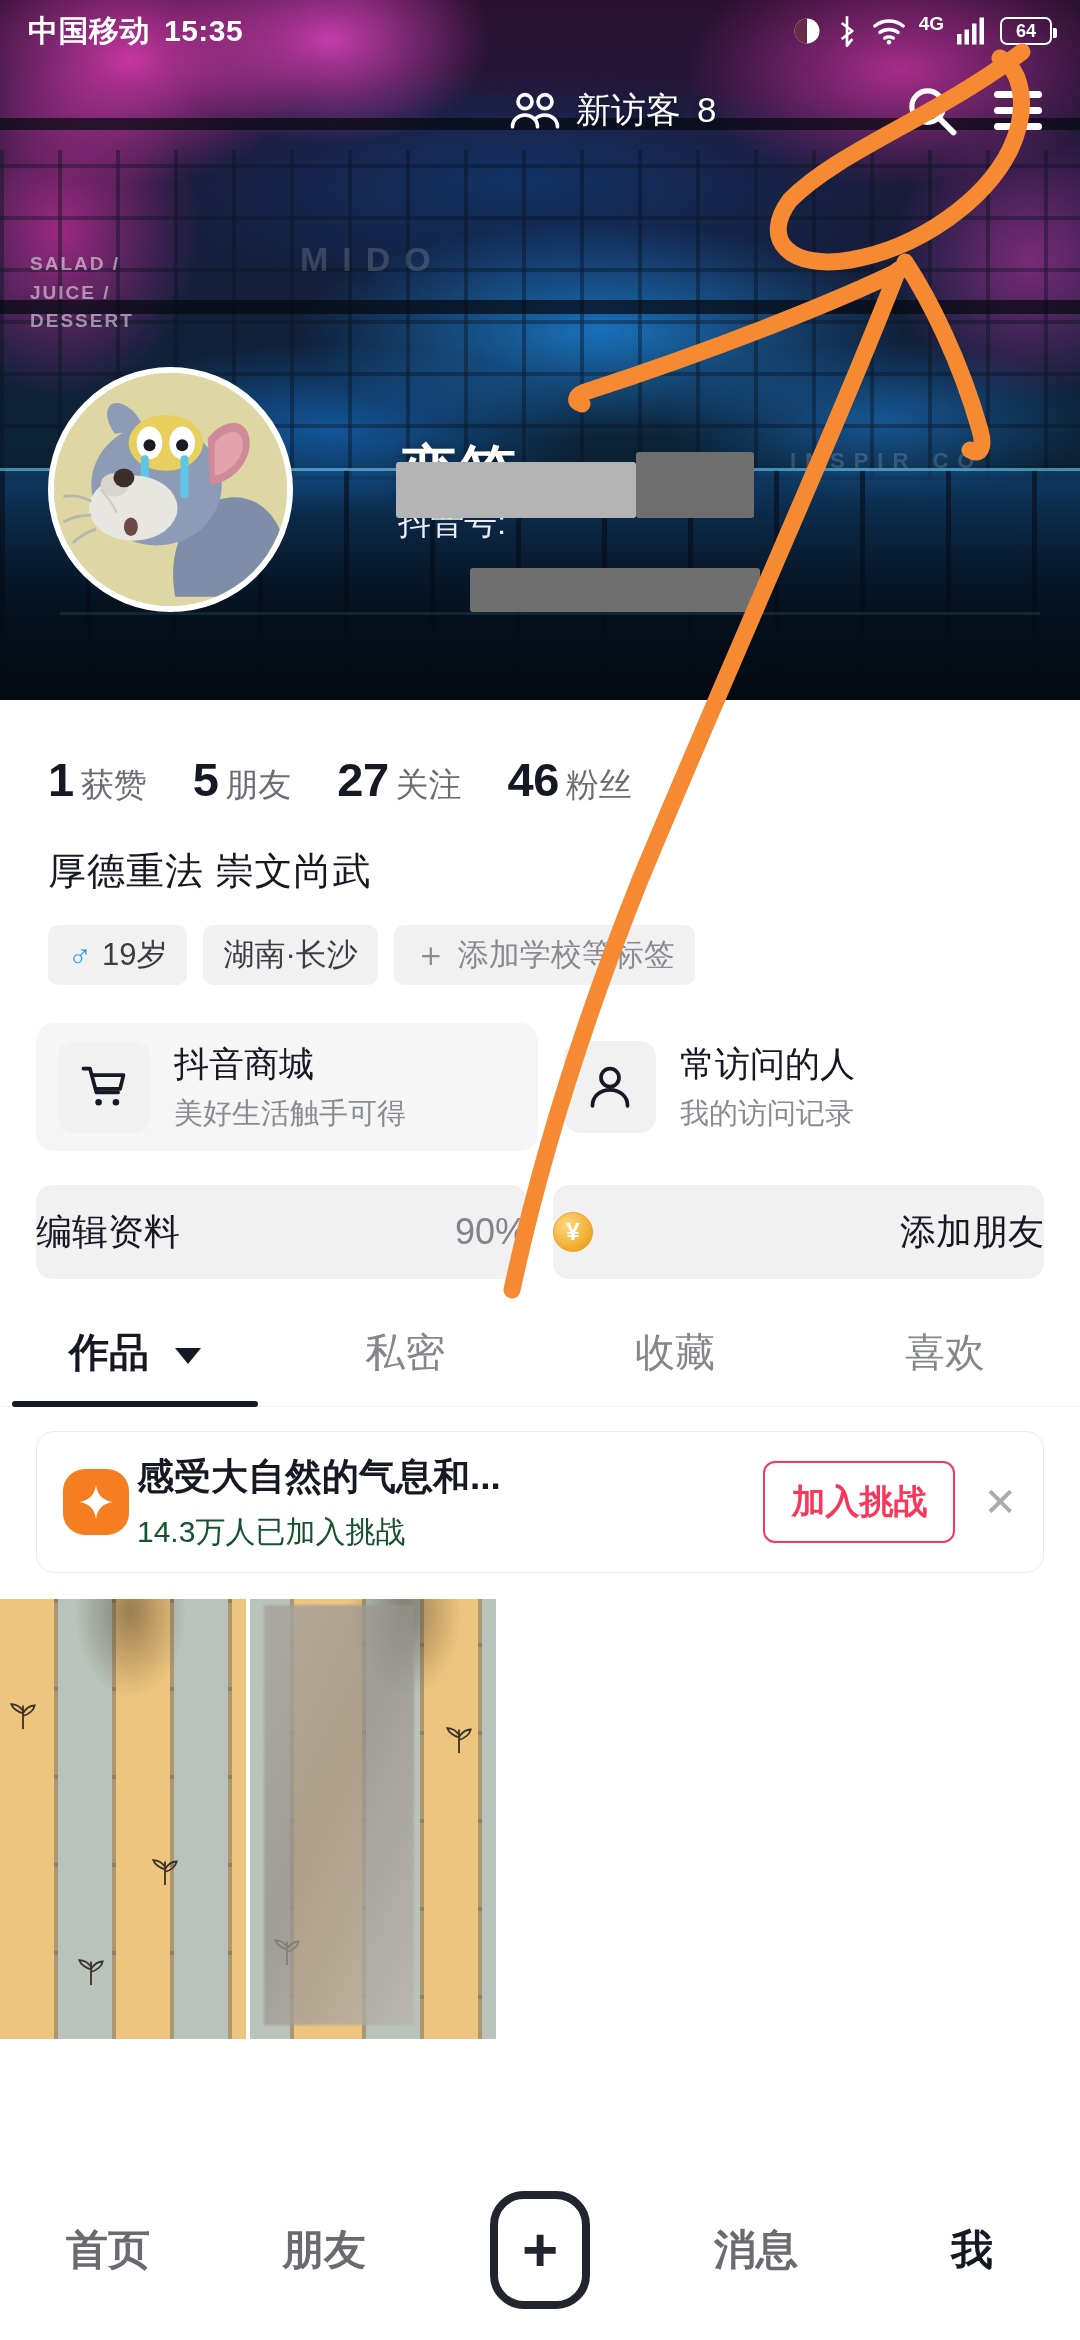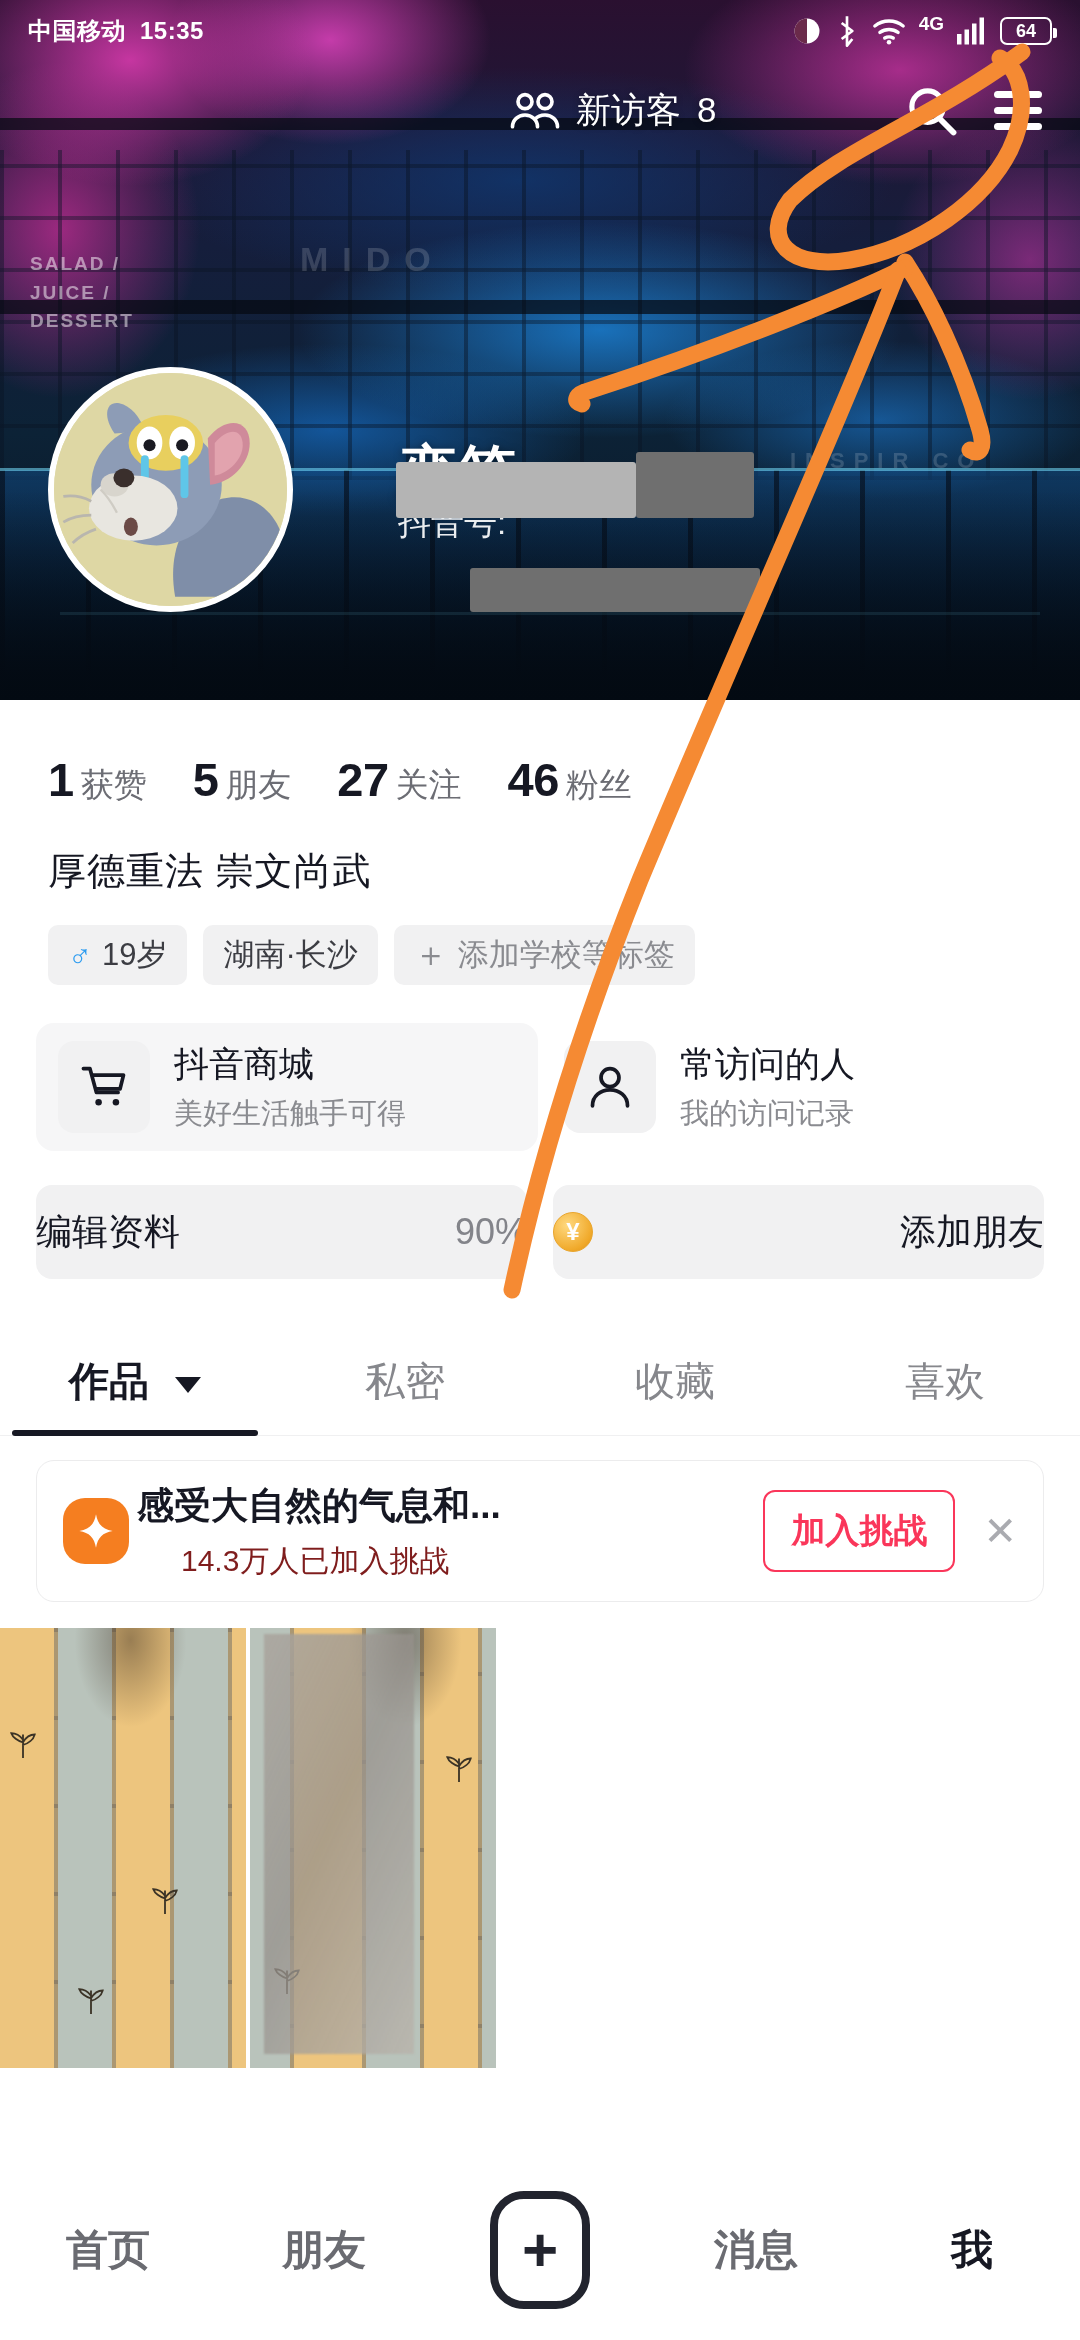--- a/index.html
+++ b/index.html
@@ -59,21 +59,21 @@
     position:absolute; color:rgba(255,255,255,.16);
     font-size:34px; letter-spacing:14px; font-weight:700;
   }
 
   
   .statusbar {
     position:absolute; left:0; top:0; width:1080px; height:62px;
     display:flex; align-items:center; justify-content:space-between;
     padding:0 28px; color:#fff; z-index:40;
   }
-  .sb-left { display:flex; align-items:center; gap:14px; font-size:24px; font-weight:600; letter-spacing:.5px;}
+  .sb-left { display:flex; align-items:center; gap:14px; font-size:30px; font-weight:600; letter-spacing:.5px;}
   .sb-right { display:flex; align-items:center; gap:13px; }
   .sb-ico { display:block; }
   .battery {
     width:52px; height:28px; border:2.5px solid #fff; border-radius:7px;
     display:flex; align-items:center; justify-content:center;
     font-size:18px; font-weight:700; position:relative;
   }
   .battery::after {
     content:""; position:absolute; right:-7px; top:9px; width:4px; height:10px;
     background:#fff; border-radius:0 2px 2px 0;
@@ -171,21 +171,21 @@
     border:1.5px solid #e9a52c;
   }
 
   
   .tabs {
     display:flex; margin-top:46px; position:relative;
     border-bottom:1px solid #f0f0f1;
   }
   .tab {
     flex:1; text-align:center; font-size:40px; color:#86878c;
-    padding-bottom:26px; display:flex; align-items:center; justify-content:center; gap:26px;margin-top:29px;
+    padding-bottom:26px; display:flex; align-items:center; justify-content:center; gap:26px;
   }
   .tab.active { color:#161823; font-weight:700; }
   .caret {
     width:0; height:0; border-left:13px solid transparent; border-right:13px solid transparent;
     border-top:16px solid #161823; margin-top:6px;
   }
   .tab-underline {
     position:absolute; bottom:-1px; left:12px; width:246px; height:6px;
     background:#161823; border-radius:3px;
   }
@@ -196,21 +196,21 @@
     border:1.5px solid #ececed; border-radius:18px; height:142px;
     display:flex; align-items:center; padding:0 26px; gap:8px; position:relative;
     background:#fff;
   }
   .banner-ico {
     width:66px; height:66px; background:#f57e20; border-radius:22px;
     display:flex; align-items:center; justify-content:center; flex:none;
   }
   .banner-txt { display:flex; flex-direction:column; gap:10px; flex:1; min-width:0; }
   .banner-t1 { font-size:37px; font-weight:700; color:#161823; white-space:nowrap; overflow:hidden; }
-  .banner-t2 { font-size:30px; color:#7f1d1d;margin-left:44px; }
+  .banner-t2 { font-size:30px; color:#14532d; }
   .join-btn {
     border:2px solid #fa365a; color:#fa365a; border-radius:12px;
     font-size:34px; font-weight:700; padding:16px 26px; flex:none;
   }
   .banner-close { color:#aaabb0; font-size:40px; margin-left:20px; flex:none; line-height:1; }
 
   
   .videos { display:flex; gap:4px; margin-top:26px; }
   .vid { width:246px; height:440px; overflow:hidden; position:relative; background:#ddd; }
   .tile-art {

